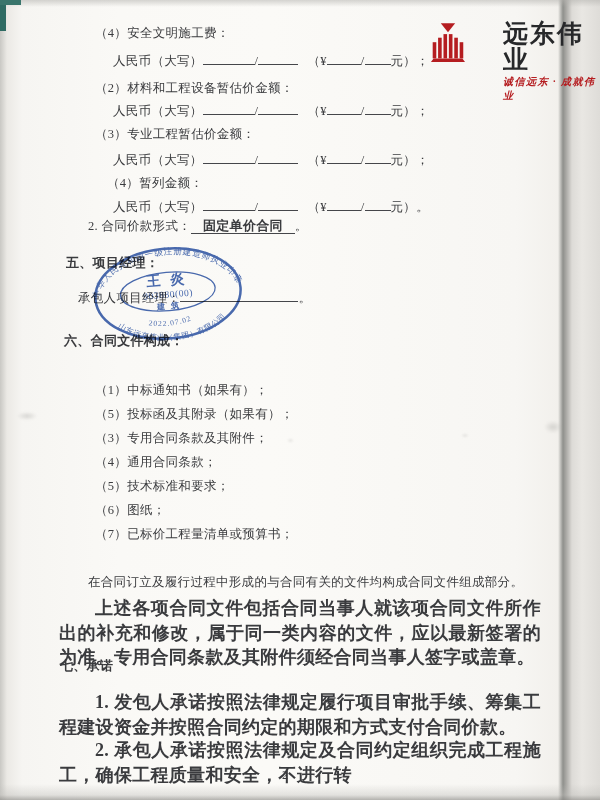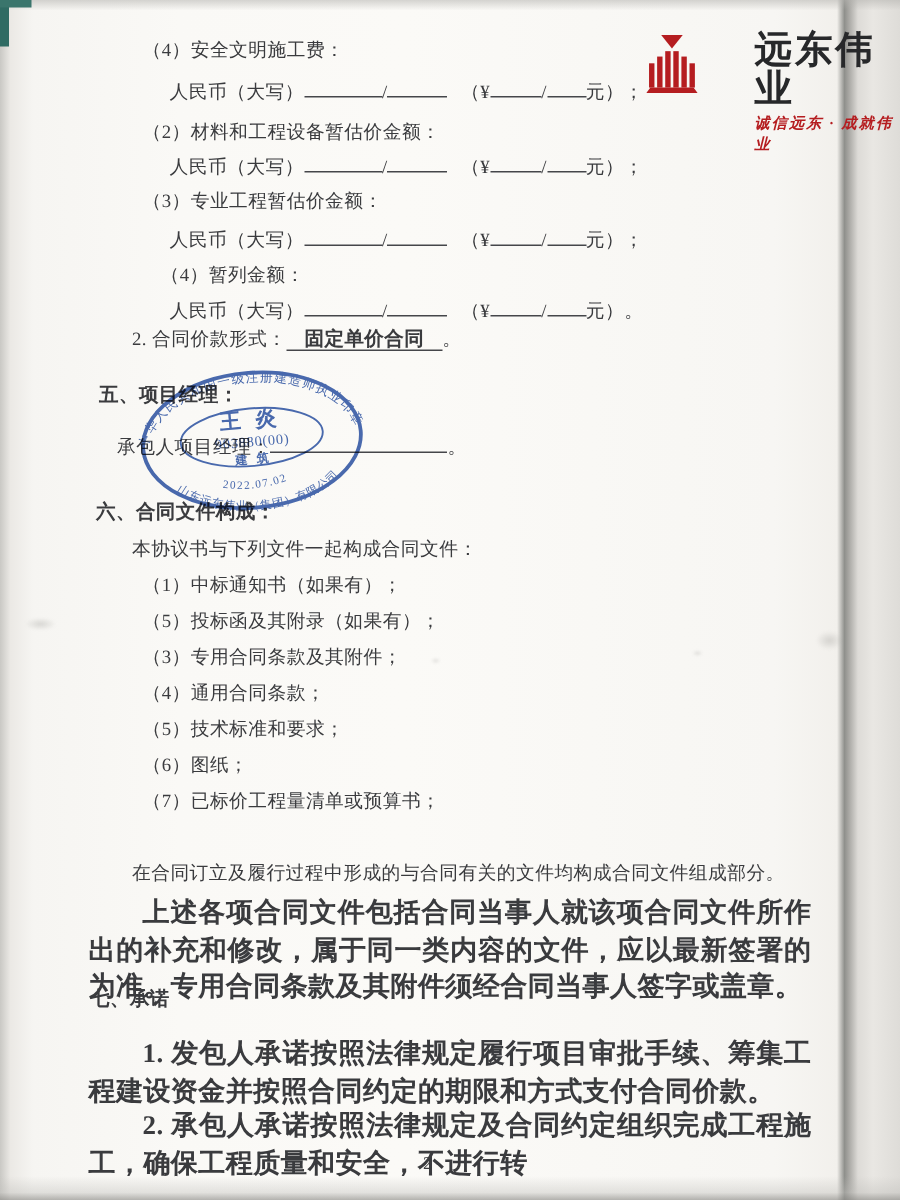--- a/index.html
+++ b/index.html
@@ -87,21 +87,20 @@
   <div class="ln" style="left:107px;top:174px">（4）暂列金额：</div>
 
   <div class="ln" style="left:113px;top:198px"><span>人民币（大写）</span><span class="blank b1"></span><span>/</span><span class="blank b2"></span><span class="sp"></span><span>（¥</span><span class="blank b3"></span><span>/</span><span class="blank b4"></span><span>元）</span><span>。</span></div>
 
   <div class="ln" style="left:88px;top:217px"><span>2. 合同价款形式：</span><span class="uval">固定单价合同</span><span>。</span></div>
 
   <div class="ln hd" style="left:66px;top:254px">五、项目经理：</div>
   <div class="ln" style="left:78px;top:289px"><span>承包人项目经理：</span><span class="blank bsign"></span><span>。</span></div>
 
   <div class="ln hd" style="left:64px;top:332px">六、合同文件构成：</div>
-  <div class="ln" style="left:88px;top:357px">本协议书与下列文件一起构成合同文件：</div>
   <div class="ln" style="left:95px;top:381px">（1）中标通知书（如果有）；</div>
   <div class="ln" style="left:95px;top:405px">（5）投标函及其附录（如果有）；</div>
   <div class="ln" style="left:95px;top:429px">（3）专用合同条款及其附件；</div>
   <div class="ln" style="left:95px;top:453px">（4）通用合同条款；</div>
   <div class="ln" style="left:95px;top:477px">（5）技术标准和要求；</div>
   <div class="ln" style="left:95px;top:501px">（6）图纸；</div>
   <div class="ln" style="left:95px;top:525px">（7）已标价工程量清单或预算书；</div>
   <div class="ln" style="left:88px;top:573px">在合同订立及履行过程中形成的与合同有关的文件均构成合同文件组成部分。</div>
   <div class="para" style="left:59px;top:596px;width:482px">上述各项合同文件包括合同当事人就该项合同文件所作出的补充和修改，属于同一类内容的文件，应以最新签署的为准。专用合同条款及其附件须经合同当事人签字或盖章。</div>
 

